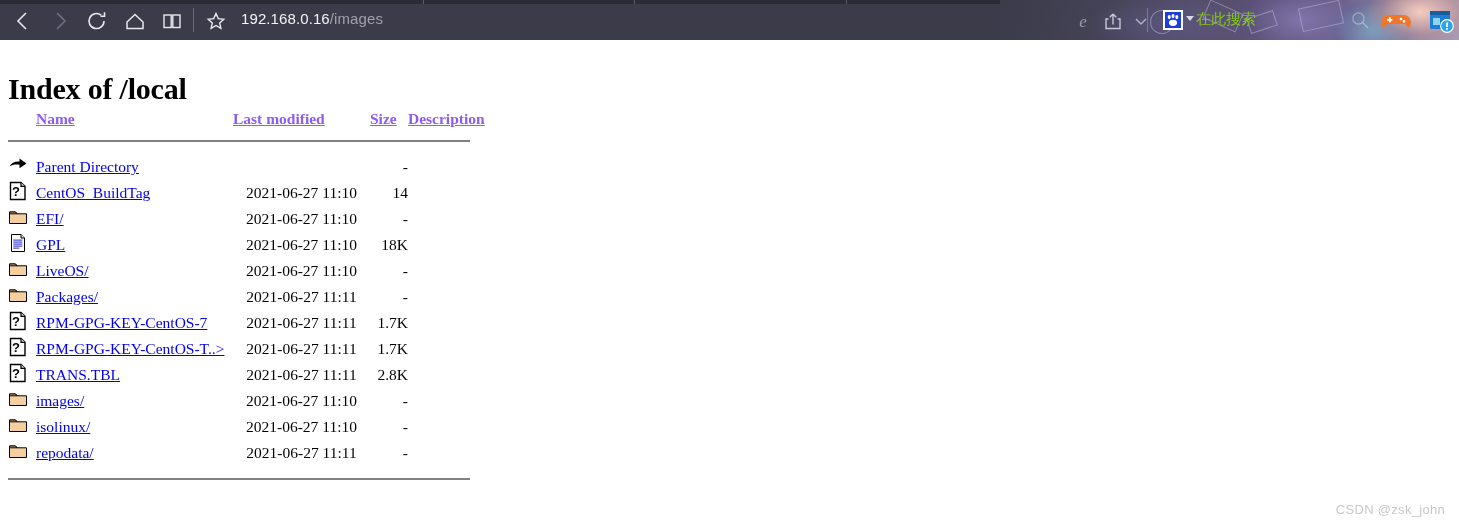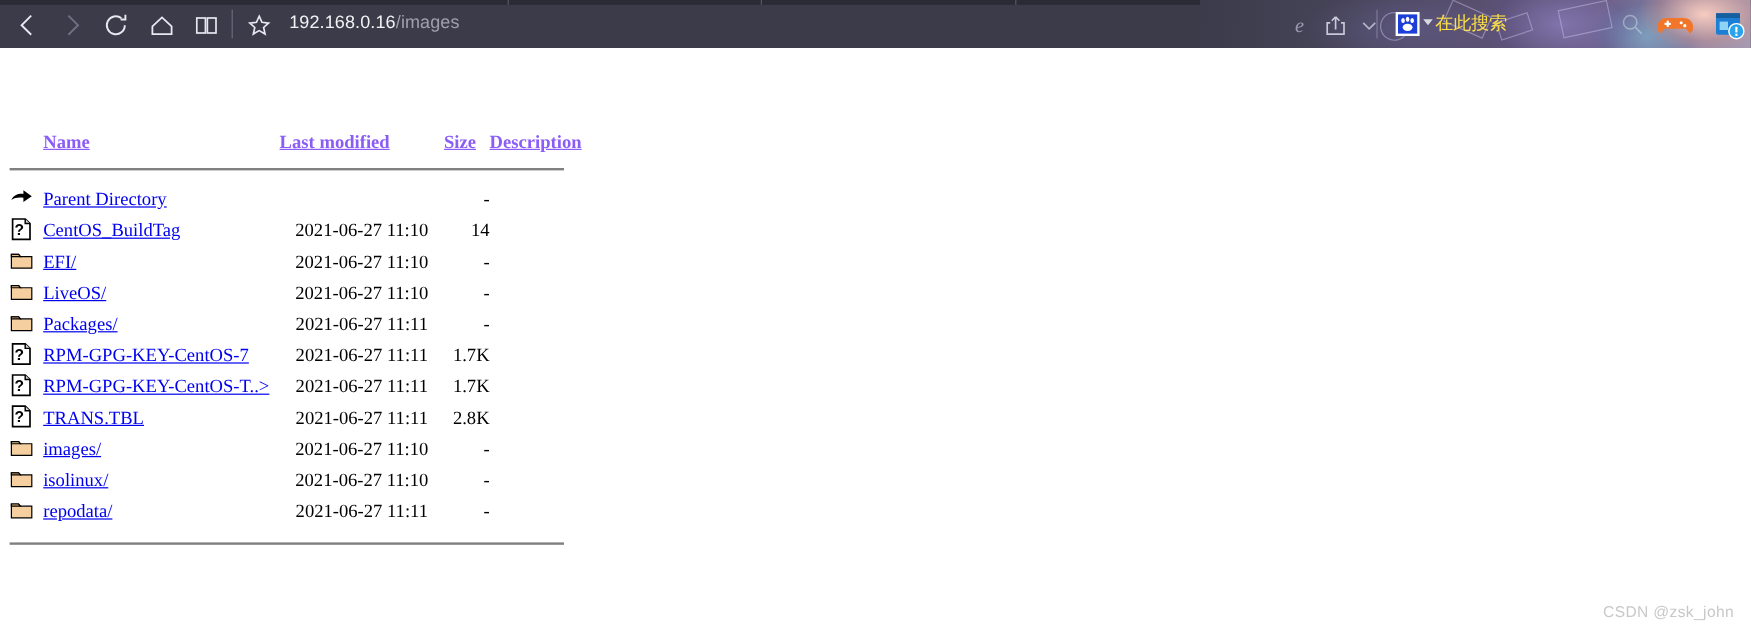--- a/index.html
+++ b/index.html
@@ -56,21 +56,21 @@
   #chrome-divider {
     position: absolute; left: 193px; top: 8px;
     width: 1px; height: 24px; background: #6a6a7c;
   }
   #chrome-divider-2 {
     position: absolute; left: 1147px; top: 8px;
     width: 1px; height: 24px; background: #7a7a90;
   }
   #search-placeholder {
     position: absolute; left: 1196px; top: 10px;
-    font-size: 15px; color: #fde047; white-space: nowrap; text-align: center;
+    font-size: 15px; color: #84cc16; white-space: nowrap; text-align: center;
   }
   #baidu-icon {
     position: absolute; left: 1163px; top: 10px;
     width: 20px; height: 20px;
     background: #1b3fd8;
     border: 2px solid #ffffff;
     box-sizing: border-box;
     display: flex; align-items: center; justify-content: center;
   }
   #caret-down {
@@ -282,20 +282,21 @@
       <rect x="5" y="10" width="7" height="7" fill="#8fd4f5"></rect>
       <circle cx="19" cy="18" r="6.3" fill="#2aa3ea" stroke="#ffffff" stroke-width="1.2"></circle>
       <rect x="18.1" y="14.4" width="1.8" height="4.6" fill="#ffffff"></rect>
       <rect x="18.1" y="20.1" width="1.8" height="1.8" fill="#ffffff"></rect>
     </svg>
   </div>
 </div>
 
 <div id="page">
 
+  <h1 id="page-title">Index of /local</h1>
 
   <table id="index-table">
     <thead>
       <tr>
         <th class="col-icon"></th>
         <th class="col-name th-name">
           <a class="idx-link" href="#">Name</a>
         </th>
         <th class="col-date th-date">
           <a class="idx-link" href="#">Last modified</a>
@@ -346,20 +347,39 @@
               </svg></span>
           </td>
           <td><a class="idx-link" href="#">EFI/</a></td>
           <td class="td-date">2021-06-27 11:10</td>
           <td class="td-size">-</td>
           <td></td>
         </tr>
         <tr>
           <td class="icon-cell">
             <span class="apache-icon"><svg width="20" height="20" viewBox="0 0 20 20">
+                <path d="M3.5 1.5 H13 L16.5 5 V18.5 H3.5 Z" fill="#ffffff" stroke="#000" stroke-width="1"></path>
+                <path d="M13 1.5 V5 H16.5" fill="#dcdcdc" stroke="#000" stroke-width="1"></path>
+                <g fill="#2222cc">
+                  <rect x="5.3" y="6.6" width="9" height="1"></rect>
+                  <rect x="5.3" y="8.6" width="9" height="1"></rect>
+                  <rect x="5.3" y="10.6" width="9" height="1"></rect>
+                  <rect x="5.3" y="12.6" width="9" height="1"></rect>
+                  <rect x="5.3" y="14.6" width="6" height="1"></rect>
+                </g>
+              </svg></span>
+          </td>
+          <td><a class="idx-link" href="#">GPL</a></td>
+          <td class="td-date">2021-06-27 11:10</td>
+          <td class="td-size">18K</td>
+          <td></td>
+        </tr>
+        <tr>
+          <td class="icon-cell">
+            <span class="apache-icon"><svg width="20" height="20" viewBox="0 0 20 20">
                 <path d="M1.5 5 H7.5 L9 6.8 H18.5 V16.5 H1.5 Z" fill="#f5cfa0" stroke="#000" stroke-width="1"></path>
                 <path d="M1.5 5 H7.5 L9 6.8 H1.5 Z" fill="#e8bb85" stroke="#000" stroke-width="1"></path>
               </svg></span>
           </td>
           <td><a class="idx-link" href="#">LiveOS/</a></td>
           <td class="td-date">2021-06-27 11:10</td>
           <td class="td-size">-</td>
           <td></td>
         </tr>
         <tr>

